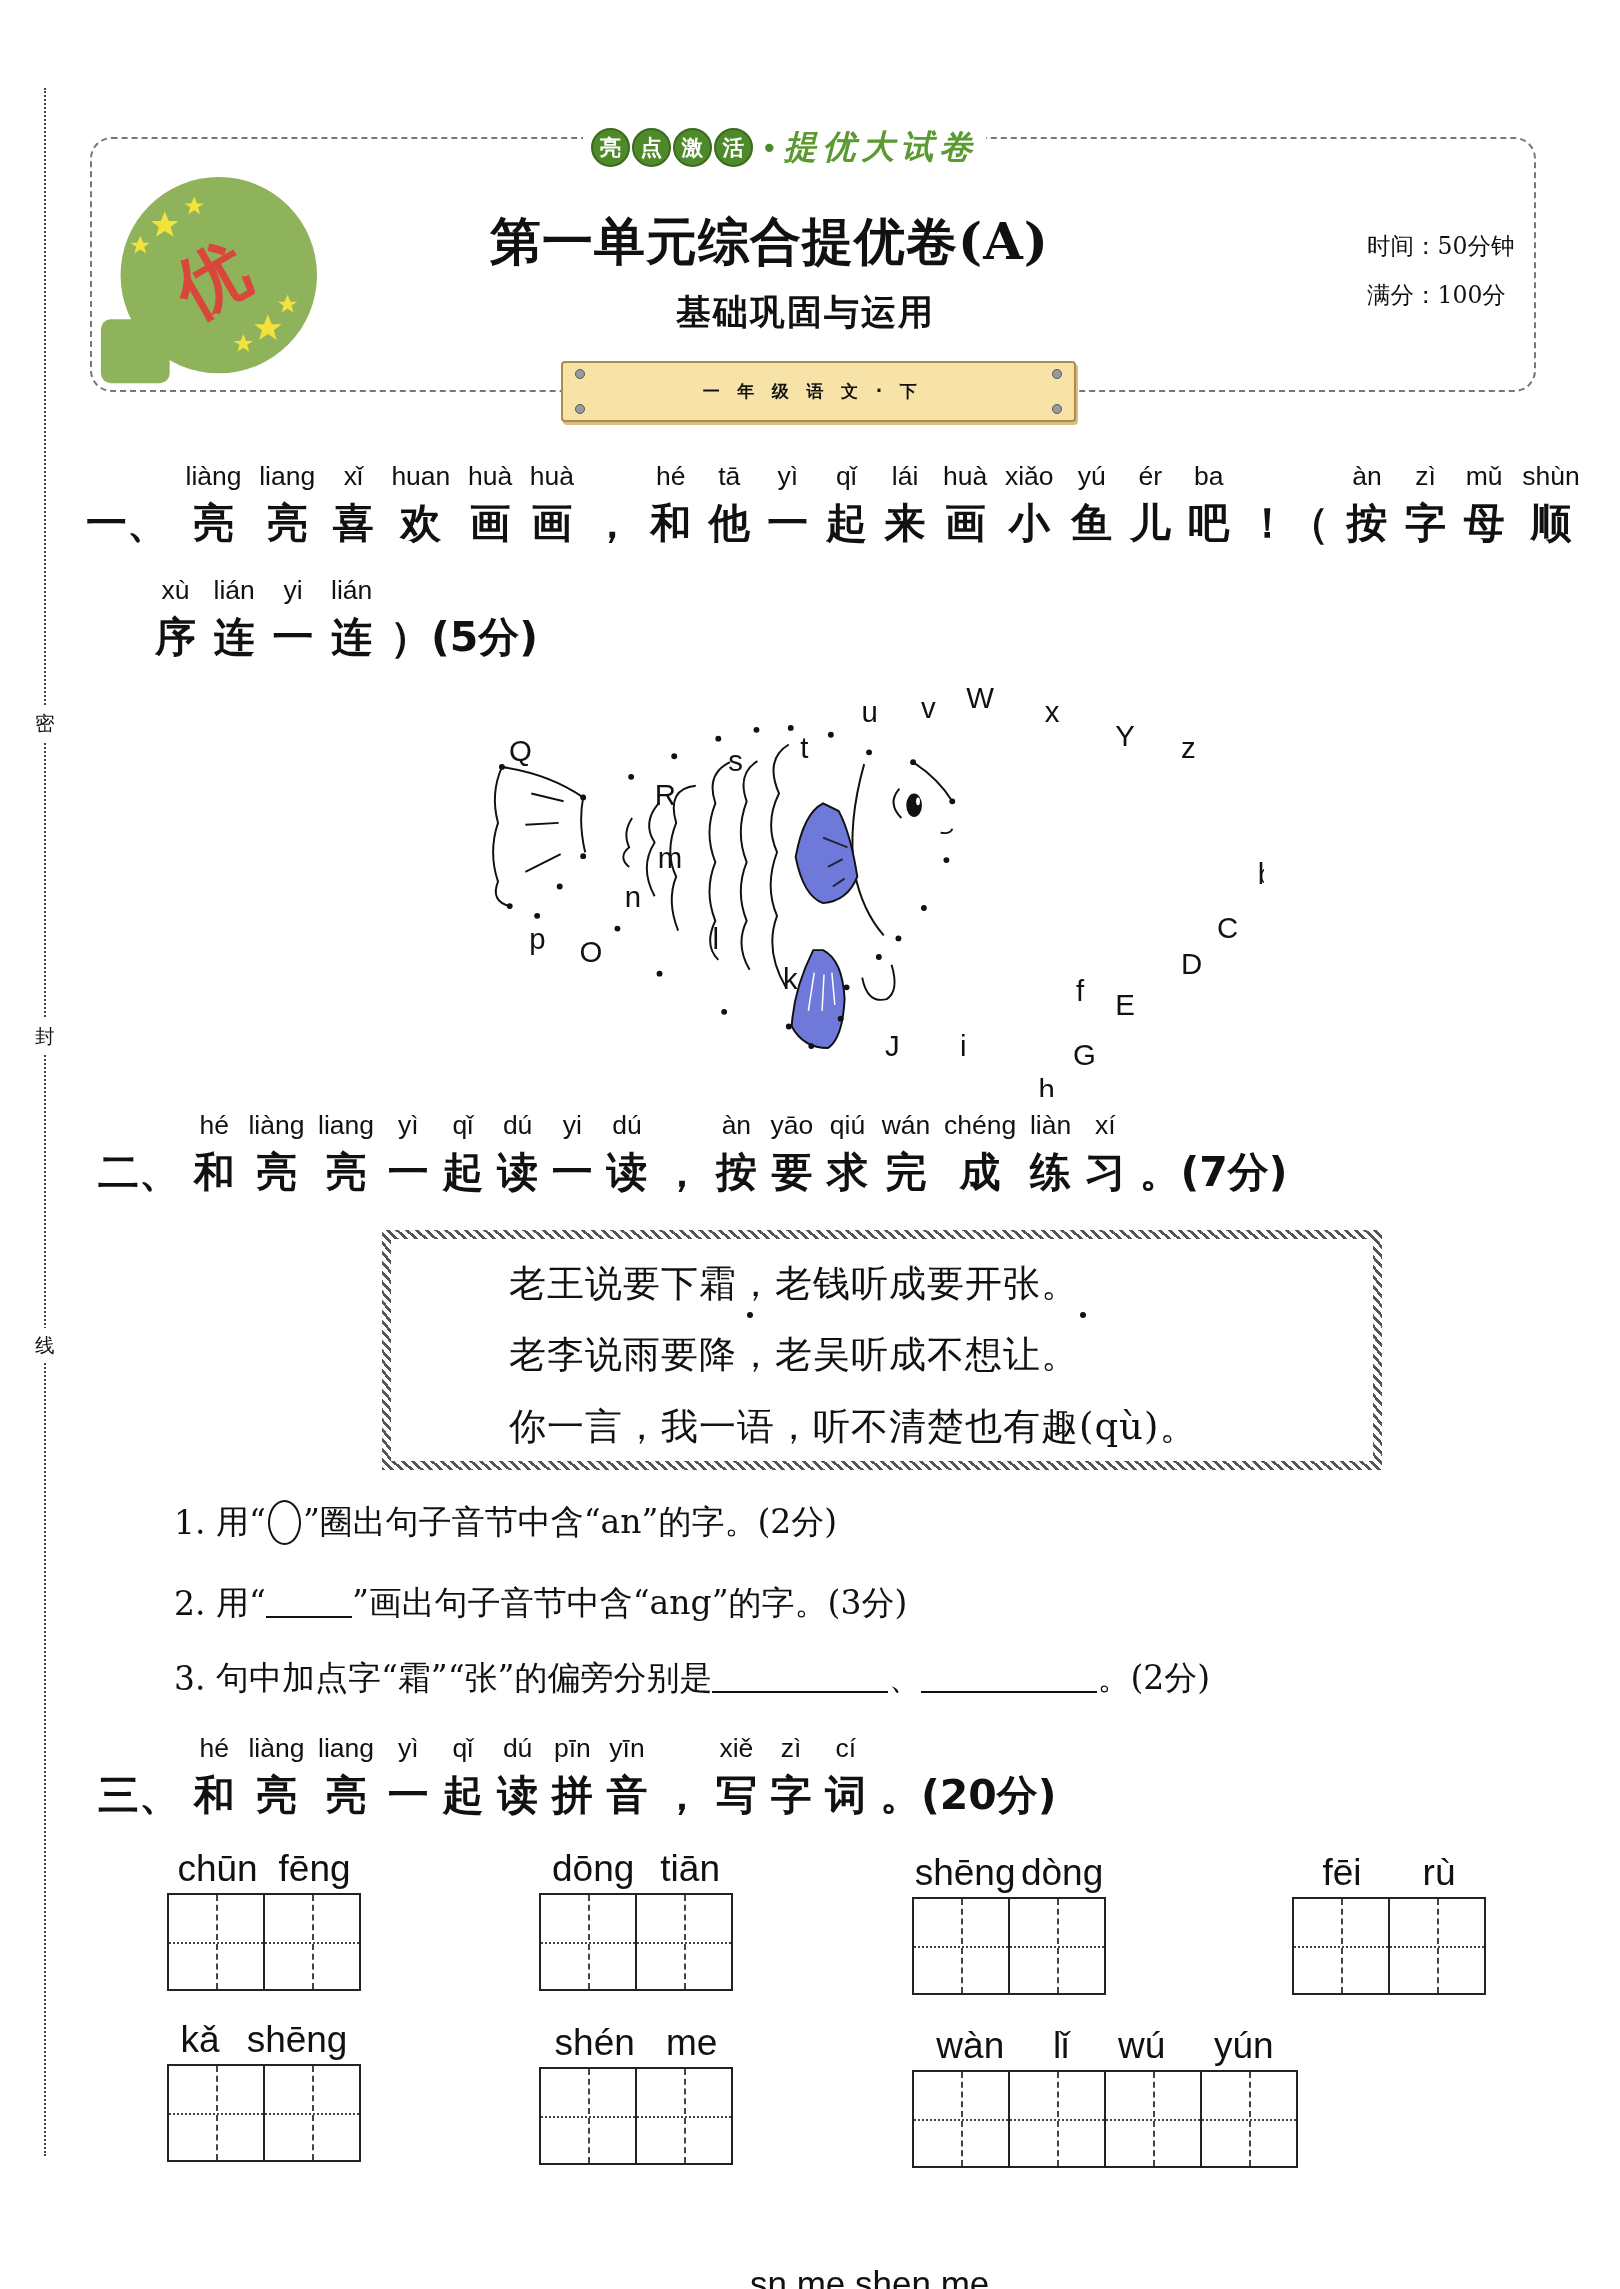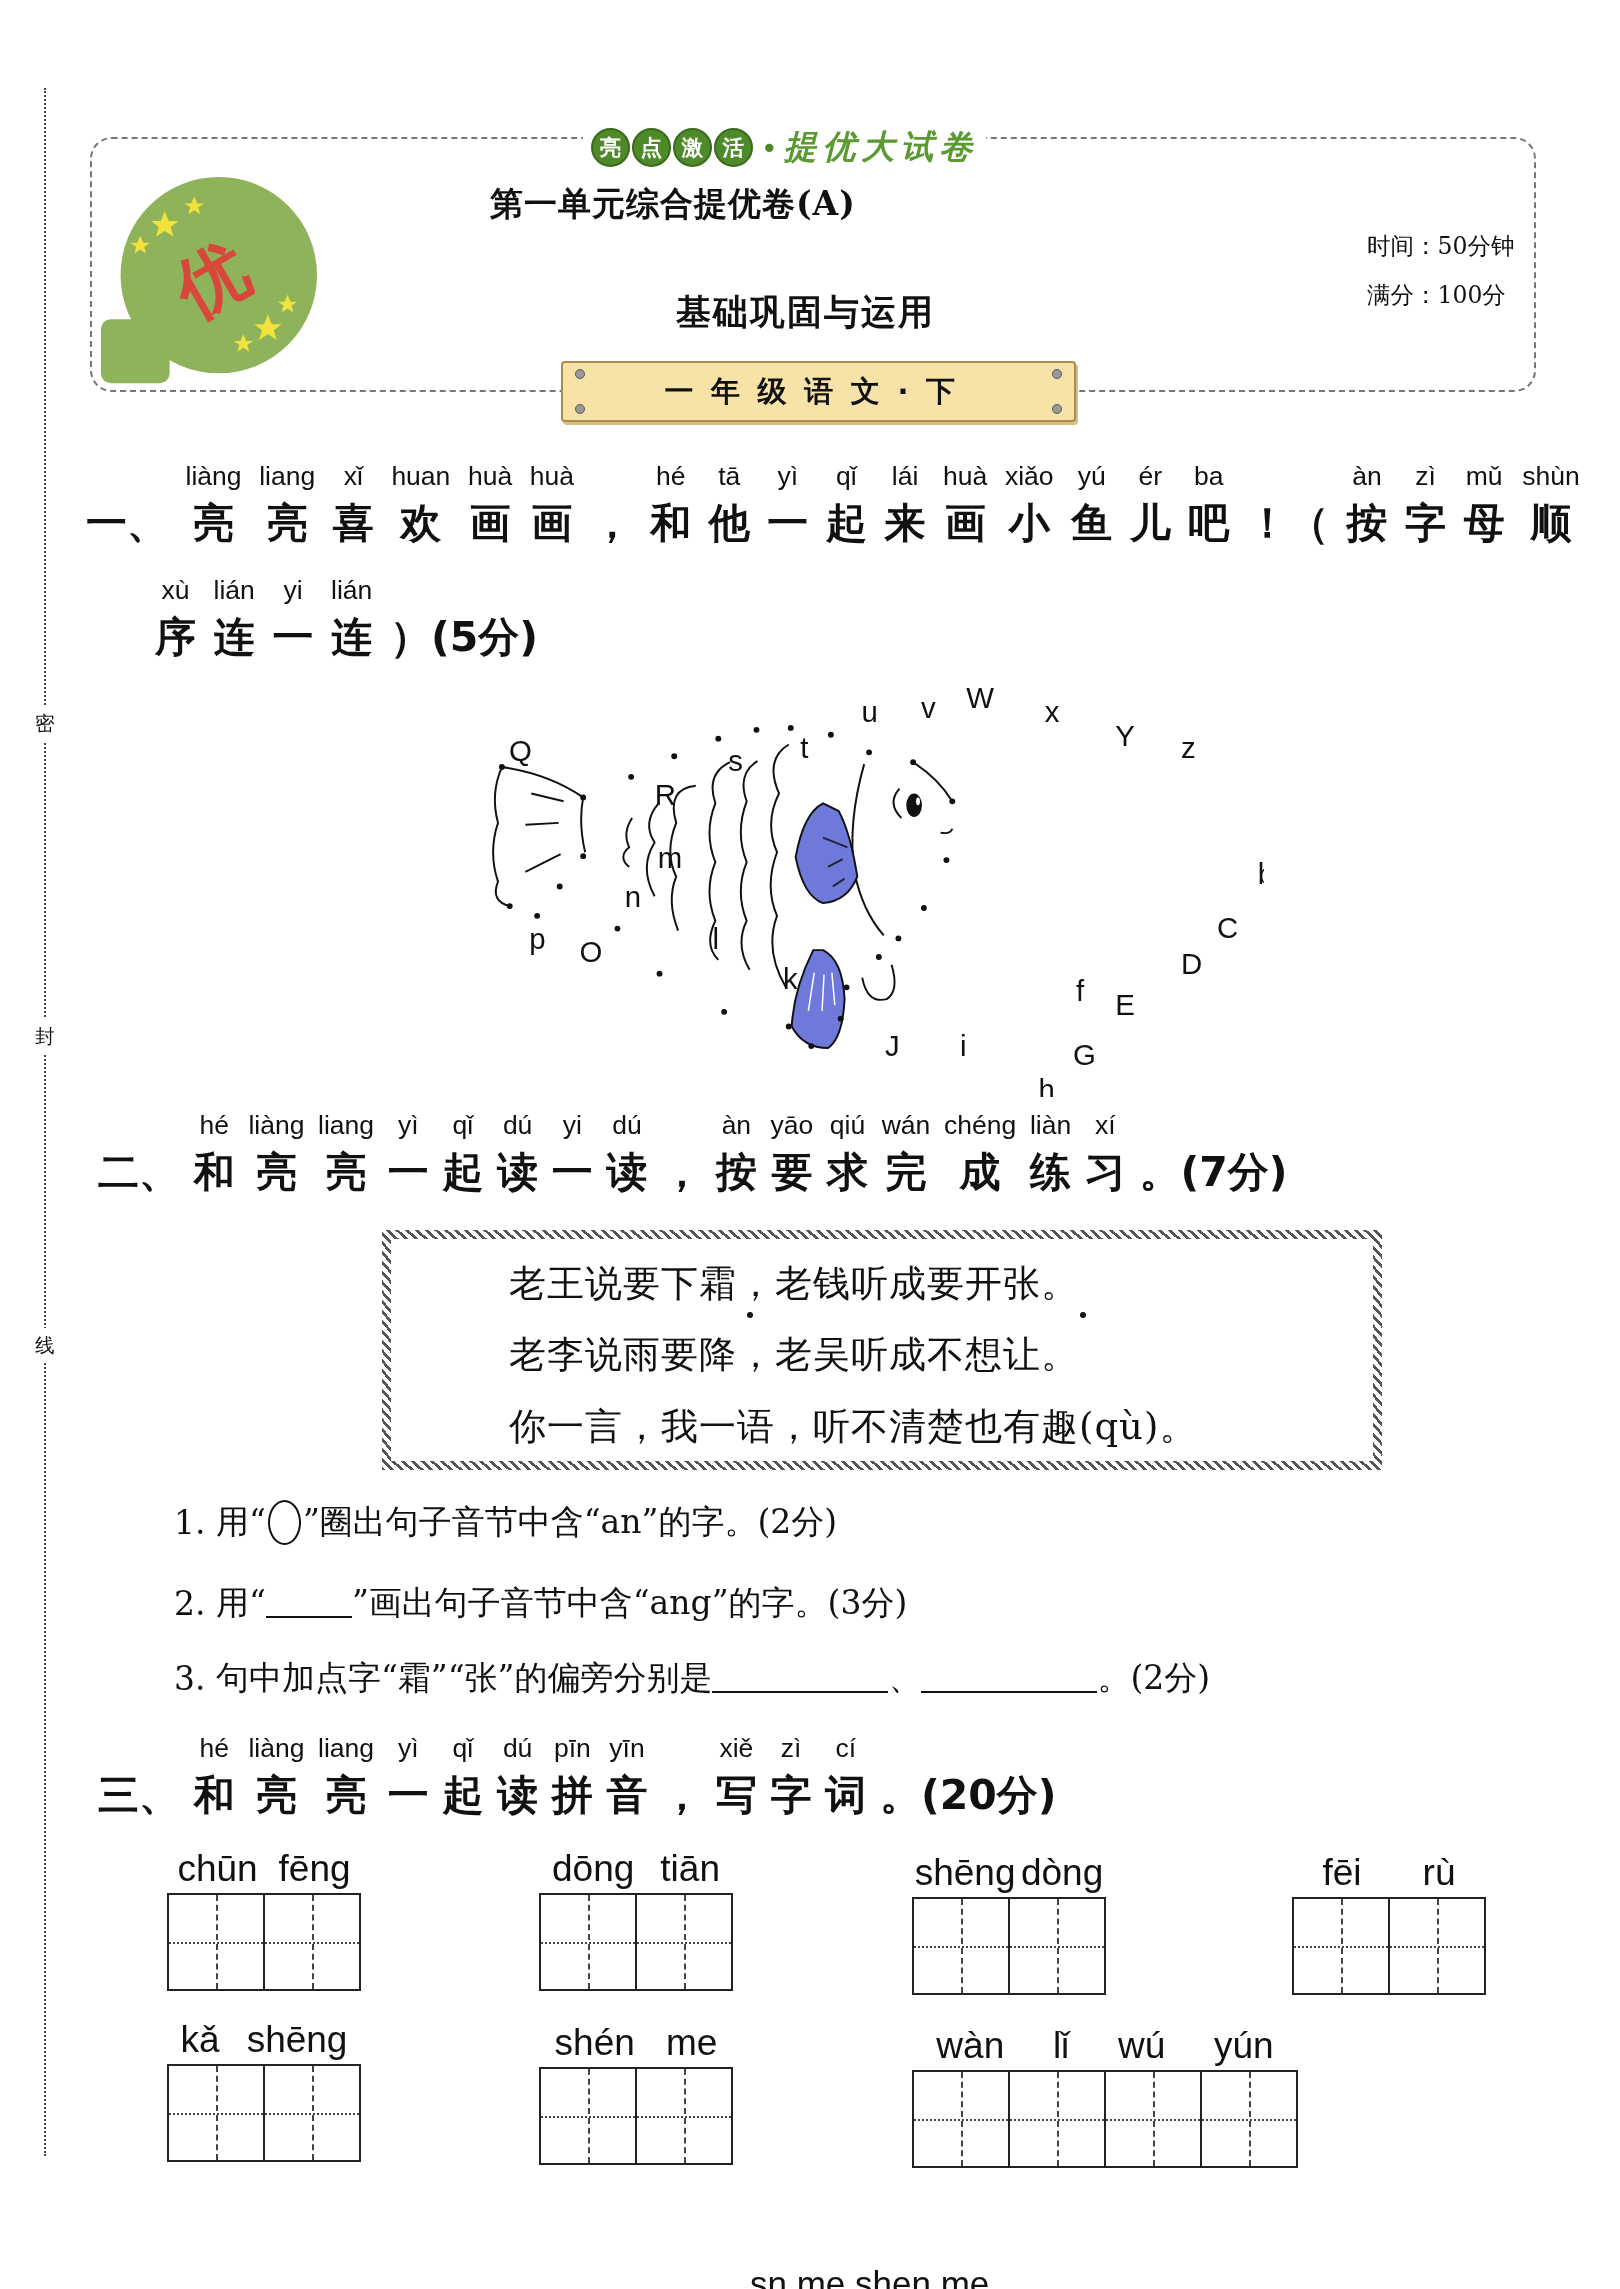--- a/index.html
+++ b/index.html
@@ -14,27 +14,27 @@
   
   .header-box { position: absolute; left: 90px; top: 137px; width: 1446px; height: 255px;
                 border: 2.9px dashed #777; border-radius: 21.6px; }
   .brand { position: absolute; left: 583px; top: 123px; height: 49px; display: flex; align-items: center; background:#fff; padding: 0 7.8px; }
   .brand-ball { width: 39px; height: 39px; border-radius: 50%; background: #4f8a2a; color: #fff;
                 font-weight: bold; font-size: 21.6px; display:flex; align-items:center; justify-content:center; margin-right: 2px;
                 border: 2px solid #3a6b1c; }
   .brand-dot { color: #4f8a2a; font-size: 29px; margin: 0 5.9px; }
   .brand-text { color: #5a9a30; font-size: 33px; font-weight: bold; letter-spacing: 5.9px; font-style: italic; }
   .badge { position: absolute; left: 96px; top: 172px; width: 221px; height: 221px; }
-  .title { position: absolute; left: 490px; top: 182px; font-family: "DejaVu Serif", serif; font-size: 33px; font-weight: bold; letter-spacing: 1px; }
+  .title { position: absolute; left: 490px; top: 208px; font-family: "DejaVu Serif", serif; font-size: 51px; font-weight: bold; letter-spacing: 1px; }
   .subtitle { position: absolute; left: 676px; top: 289px; font-size: 35px; font-weight: bold; letter-spacing: 2px; }
   .meta { position: absolute; left: 1367px; font-family: "DejaVu Serif", serif; font-size: 23.5px; }
   .plank { position: absolute; left: 561px; top: 361px; width: 515px; height: 61px; background: #f7e3a8;
            border: 2px solid #b08a4c; border-radius: 3.9px; display:flex; align-items:center; justify-content:center;
            box-shadow: 2px 2.9px 0 #d7bf84; }
-  .plank span { font-size: 29px; font-weight: bold; letter-spacing: 17.6px; }
+  .plank span { font-size: 17px; font-weight: bold; letter-spacing: 17.6px; }
   .nail { position: absolute; width: 9.8px; height: 9.8px; border-radius: 50%; background: #999; border: 1px solid #555; }
 
   
   .q-row { position: absolute; display: flex; }
   .ruby { display: flex; flex-direction: column; align-items: center; }
   .py { font-family: "Liberation Sans", sans-serif; font-size: 26.5px; height: 35px; white-space: nowrap; }
   .hz { font-size: 41px; font-weight: bold; }
 
   .poem-box { position: absolute; left: 382px; top: 1230px; width: 1000px; height: 240px;
               border: 9.8px solid transparent; border-image: repeating-linear-gradient(45deg,#555 0 2.9px,#fff 2.9px 6.9px) 10;

